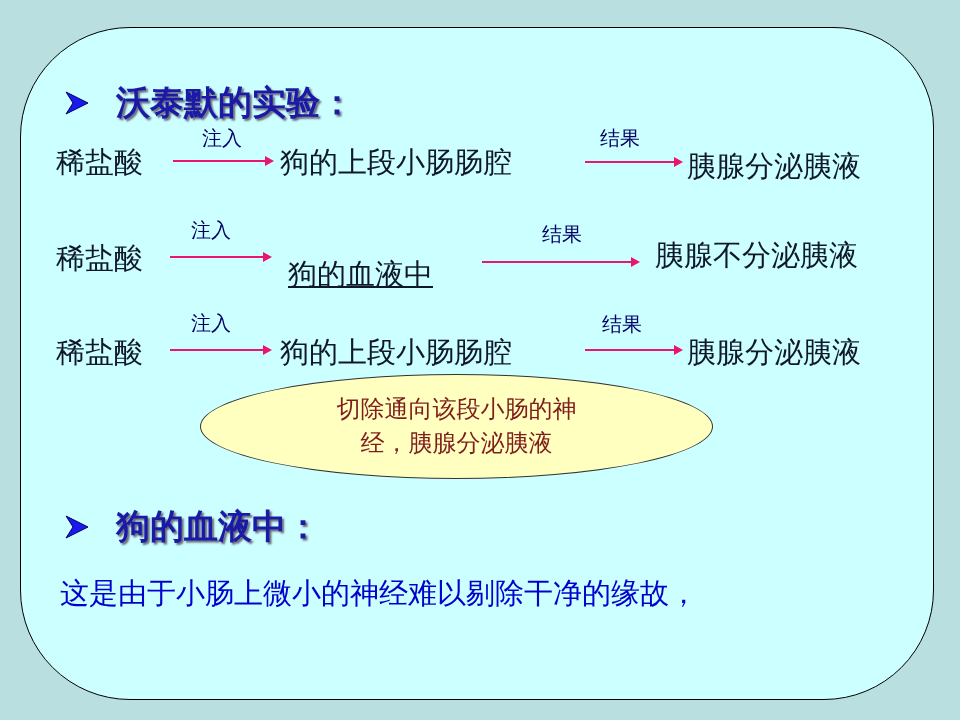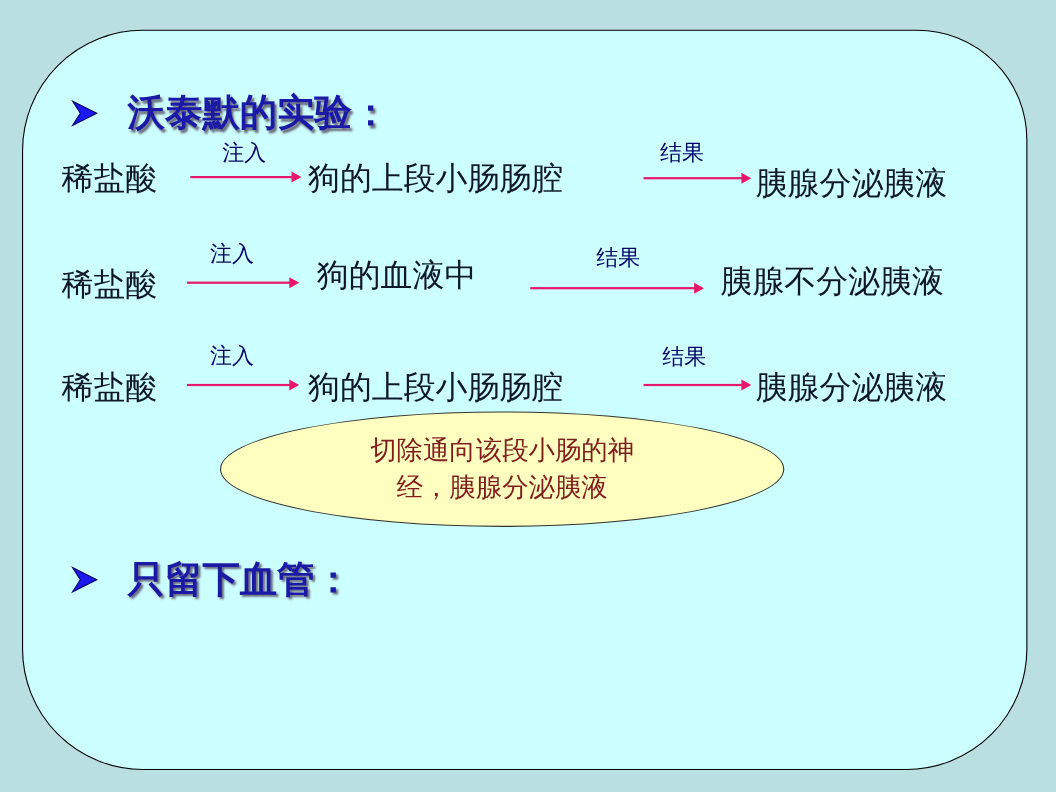--- a/index.html
+++ b/index.html
@@ -36,21 +36,21 @@
 <div class="lbl" style="left:202px;top:128px;">注入</div>
 <div class="arrow" style="left:173px;top:160px;width:99px;"></div>
 <div class="txt" style="left:280px;top:148px;">狗的上段小肠肠腔</div>
 <div class="lbl" style="left:600px;top:128px;">结果</div>
 <div class="arrow" style="left:585px;top:161px;width:96px;"></div>
 <div class="txt" style="left:687px;top:152px;">胰腺分泌胰液</div>
 
 <div class="txt" style="left:56px;top:244px;">稀盐酸</div>
 <div class="lbl" style="left:191px;top:220px;">注入</div>
 <div class="arrow" style="left:170px;top:256px;width:100px;"></div>
-<div class="txt" style="left:288px;top:236px;">狗的血液中</div>
+<div class="txt" style="left:288px;top:260px;text-decoration:underline;">狗的血液中</div>
 <div class="lbl" style="left:542px;top:224px;">结果</div>
 <div class="arrow" style="left:482px;top:261px;width:156px;"></div>
 <div class="txt" style="left:655px;top:241px;">胰腺不分泌胰液</div>
 
 <div class="txt" style="left:56px;top:338px;">稀盐酸</div>
 <div class="lbl" style="left:191px;top:313px;">注入</div>
 <div class="arrow" style="left:170px;top:349px;width:100px;"></div>
 <div class="txt" style="left:280px;top:338px;">狗的上段小肠肠腔</div>
 <div class="lbl" style="left:602px;top:314px;">结果</div>
 <div class="arrow" style="left:585px;top:349px;width:96px;"></div>
@@ -58,17 +58,18 @@
 
 <div class="ellipse">
   <div>切除通向该段小肠的神</div>
   <div>经，胰腺分泌胰液</div>
 </div>
 
 <div class="heading" style="left:64px;top:504px;">
   <svg class="bullet" viewBox="0 0 26 26">
     <polygon points="2,2 24,13 2,24 9,13" fill="#1a1aee" stroke="#000066" stroke-width="1"></polygon>
   </svg>
-  <span>只留下血管：</span>
+  <span>狗的血液中：</span>
 </div>
 
 <div class="explain">
+  <div>这是由于小肠上微小的神经难以剔除干净的缘故，</div>
 </div>
 
 </body></html>

